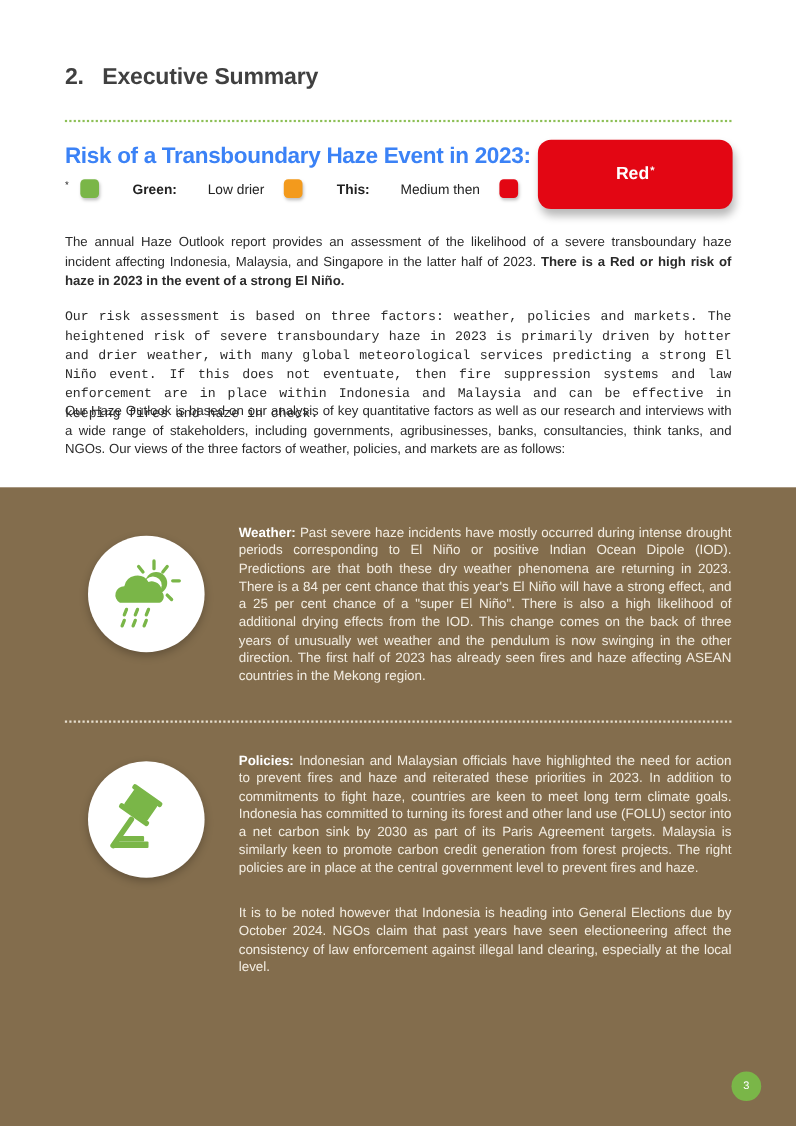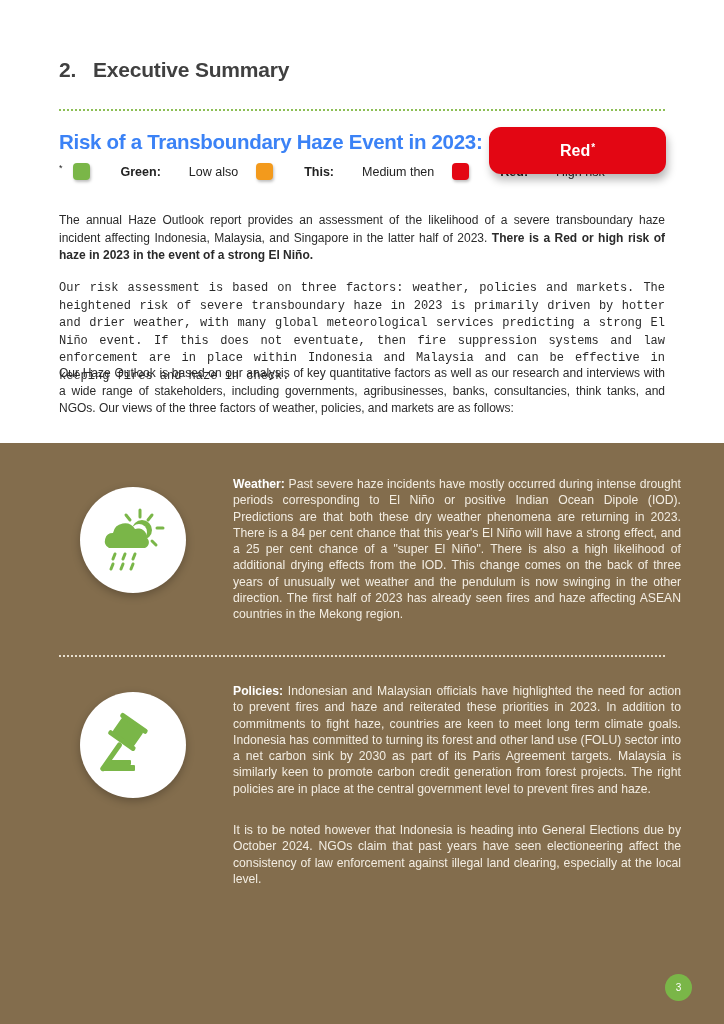--- a/index.html
+++ b/index.html
@@ -27,21 +27,21 @@
     }
 
     .legend { position: absolute; left: 59px; top: 163px; display: flex; align-items: center; font-size: 12.5px; color: #222; }
     .legend .asterisk { font-size: 9px; margin-right: 10px; position: relative; top: -4px; }
     .legend-item { display: flex; align-items: center; margin-right: 18px; gap: 24px; }
     .legend-item:last-child { margin-right: 0; }
     .swatch { width: 17px; height: 17px; border-radius: 4px; margin-right: 7px; box-shadow: 1px 2px 3px rgba(0,0,0,0.25); }
     .legend-item b { margin-right: 4px; }
 
     .risk-badge {
-      position: absolute; left: 489px; top: 127px; width: 177px; height: 47px;
+      position: absolute; left: 489px; top: 127px; width: 177px; height: 63px;
       background: #e30613; border-radius: 12px;
       box-shadow: 2px 6px 8px rgba(0,0,0,0.28);
       color: #fff; font-size: 16px; font-weight: bold;
       display: flex; align-items: center; justify-content: center;
     }
     .risk-badge sup { font-size: 10px; margin-left: 1px; position: relative; top: -3px; }
 
     .body-text {
       position: absolute; left: 59px; width: 606px;
       font-size: 12px; line-height: 17.5px; color: #2a2a2a; text-align: justify;
@@ -55,21 +55,21 @@
     .icon-circle {
       position: absolute; width: 106px; height: 106px; border-radius: 50%; background: #ffffff;
       box-shadow: 0 3px 8px rgba(0,0,0,0.25);
       display: flex; align-items: center; justify-content: center;
     }
     .icon-weather { left: 80px; top: 487px; }
     .icon-policy { left: 80px; top: 692px; }
 
     .panel-text {
       position: absolute; left: 217px; width: 448px;
-      font-size: 12.2px; line-height: 16.3px; color: #f3ede2; text-align: justify; margin-left: 16px;
+      font-size: 12.2px; line-height: 16.3px; color: #f3ede2; text-align: justify;
     }
     .panel-text b { color: #ffffff; }
     .weather-text { top: 476px; }
     .policy-text-1 { top: 683px; }
     .policy-text-2 { top: 822px; }
 
     .dotted-rule-mid {
       position: absolute; left: 59px; top: 655px; width: 606px; height: 0;
       border-top: 2px dotted #e7dfcf;
     }
@@ -91,21 +91,21 @@
 
 <div class="dotted-rule-top"></div>
 
 <h2 class="risk-title">Risk of a Transboundary Haze Event in 2023:</h2>
 
 <div class="legend">
   <span class="asterisk">*</span>
   <div class="legend-item">
     <span class="swatch" style="background:#7ab648"></span>
     <b>Green:</b>
-    <span>Low also</span>
+    <span>Low drier</span>
   </div>
   <div class="legend-item">
     <span class="swatch" style="background:#f39a1c"></span>
     <b>This:</b>
     <span>Medium then</span>
   </div>
   <div class="legend-item">
     <span class="swatch" style="background:#e30613"></span>
     <b>Red:</b>
     <span>High risk</span>

